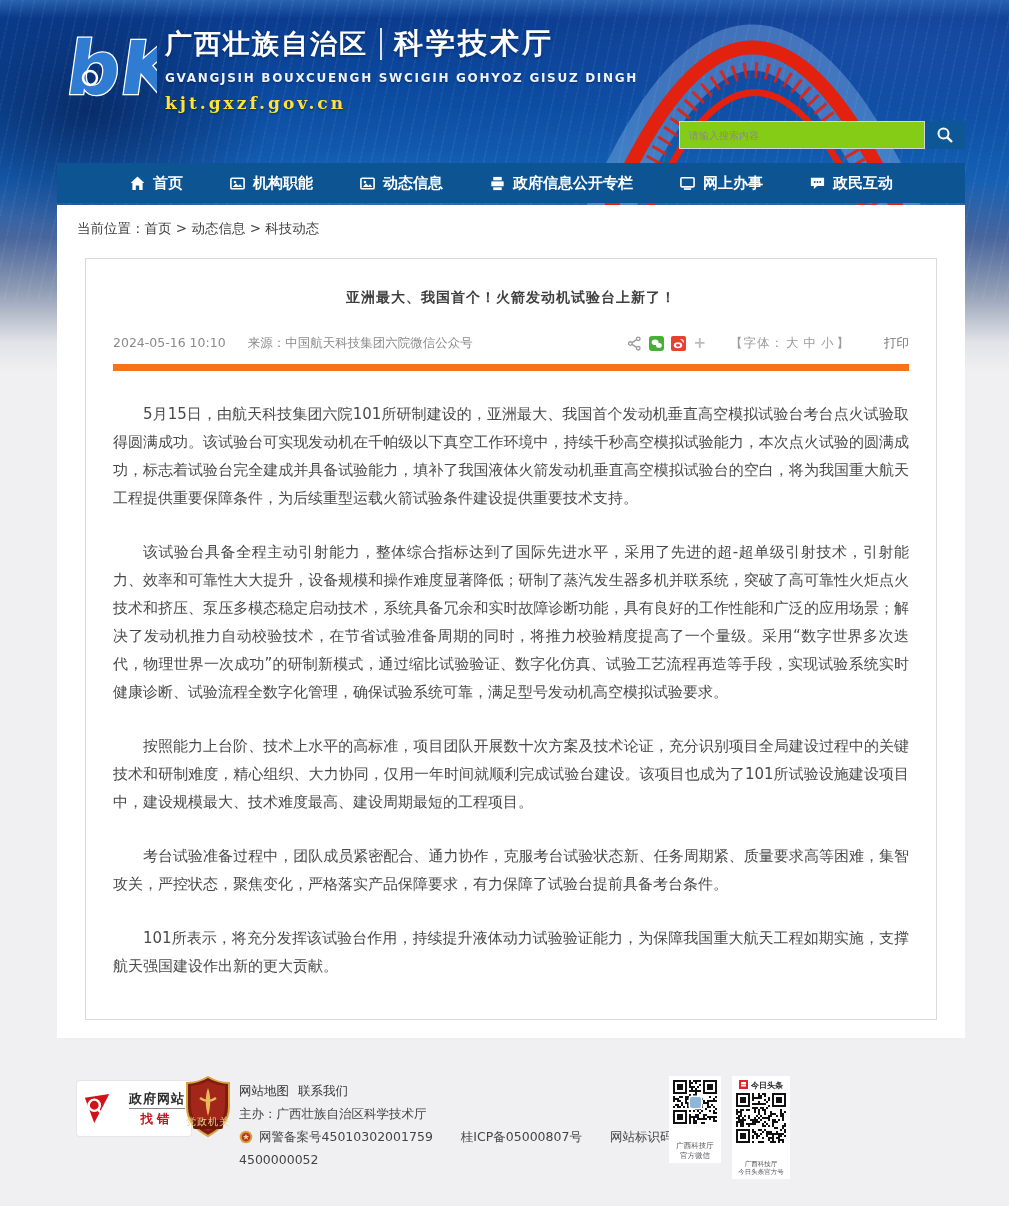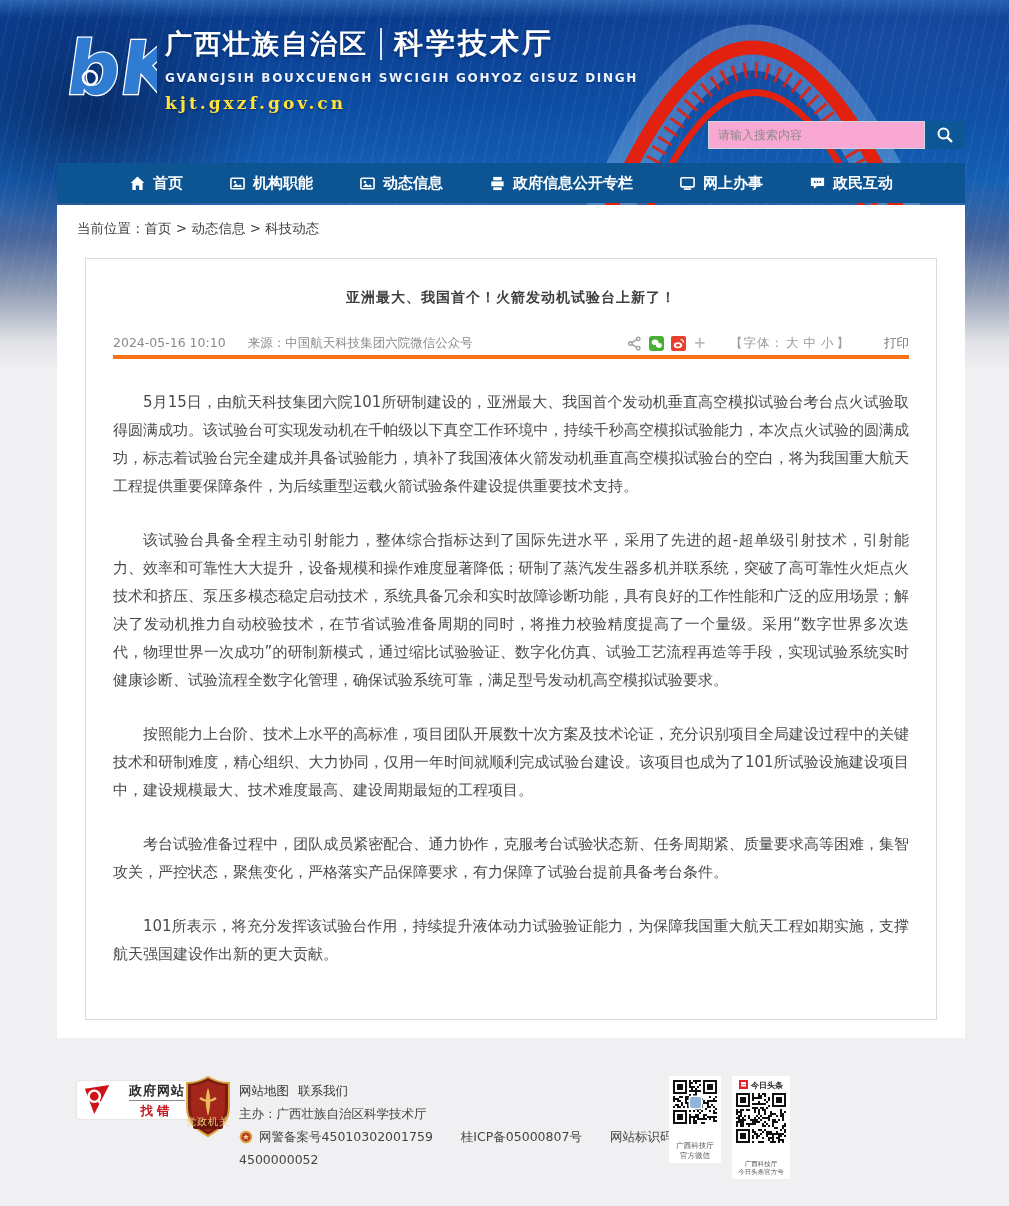--- a/index.html
+++ b/index.html
@@ -21,49 +21,49 @@
   .header{position:absolute;top:0;left:57px;width:908px;height:163px;}
   .logo{position:absolute;left:0;top:16px;width:100px;height:104px;}
   .brand{position:absolute;left:108px;top:24px;color:#fff;white-space:nowrap;}
   .brand-row{display:flex;align-items:center;text-shadow:0 1px 3px rgba(0,20,60,.55);}
   .brand-region{font-size:27px;font-weight:bold;letter-spacing:2px;}
   .brand-sep{display:inline-block;width:2px;height:32px;background:rgba(255,255,255,.85);margin:0 12px;}
   .brand-dept{font-size:29px;font-weight:bold;letter-spacing:3px;}
   .brand-sub{margin-top:7px;font-size:12px;font-weight:bold;letter-spacing:1.7px;color:#eef4ff;text-shadow:0 1px 2px rgba(0,20,60,.5);}
   .brand-url{margin-top:8px;font-family:"DejaVu Serif","Liberation Serif",serif;font-weight:bold;font-size:17px;letter-spacing:3px;color:#ffe33a;text-shadow:0 1px 2px rgba(0,20,60,.5);}
   .search{position:absolute;right:0;top:121px;display:flex;}
-  .search input{box-sizing:border-box;width:217px;height:28px;border:1px solid #cfd6de;padding:0 9px;font-size:12px;color:#555;outline:none;background:#f9a8d4;}
+  .search input{box-sizing:border-box;width:246px;height:28px;border:1px solid #cfd6de;padding:0 9px;font-size:10px;color:#555;outline:none;background:#84cc16;}
   .search input::placeholder{color:#8a8a8a;}
   .search-btn{box-sizing:border-box;width:40px;height:28px;border:none;background:#0d5796;display:flex;align-items:center;justify-content:center;cursor:pointer;padding:0;}
 
   
   .navbar{position:absolute;top:163px;left:57px;width:908px;height:40px;background:#0d5592;display:flex;align-items:center;justify-content:space-evenly;box-sizing:border-box;padding:0 26px;}
   .nav-item{display:flex;align-items:center;gap:7px;color:#fff;font-size:15px;font-weight:bold;cursor:pointer;white-space:nowrap;}
   .nav-ic{display:flex;align-items:center;}
 
   
   .panel{position:absolute;top:205px;left:57px;width:908px;height:833px;background:#fff;box-sizing:border-box;}
   .breadcrumb{padding:15px 20px 12px;font-size:13.5px;color:#3f3f3f;}
   .bc-link{cursor:pointer;}
   .article-box{margin:8px 28px 0;border:1px solid #dadada;height:762px;box-sizing:border-box;padding:0 27px;overflow:hidden;background:#fff;}
   .article-title{margin:30px 0 0;text-align:center;font-size:14px;font-weight:bold;color:#3f3f3f;letter-spacing:1px;}
-  .meta-row{margin-top:27px;display:flex;justify-content:space-between;align-items:center;font-size:12.5px;color:#8a8a8a;padding-bottom:3px;border-bottom:4px solid #f97316;}
+  .meta-row{margin-top:27px;display:flex;justify-content:space-between;align-items:center;font-size:12.5px;color:#8a8a8a;padding-bottom:12px;border-bottom:7px solid #f97316;}
   .meta-left .meta-date{margin-right:18px;}
   .meta-right{display:flex;align-items:center;}
   .share-ic{display:flex;align-items:center;margin-left:7px;cursor:pointer;}
   .share-plus{color:#bbb;font-size:15px;margin-left:7px;cursor:pointer;font-weight:bold;}
   .font-widget{color:#9a9a9a;margin-left:24px;letter-spacing:1px;white-space:nowrap;}
   .fs-opt{cursor:pointer;margin:0 2px;}
   .print{color:#777;margin-left:34px;cursor:pointer;}
   .article-body p{margin:26px 0 0;font-size:15px;line-height:28px;color:#4a4a4a;text-align:justify;text-indent:2em;}
   .article-body p:first-child{margin-top:29px;}
 
   
   .footer{position:absolute;top:1074px;left:57px;width:908px;height:110px;font-size:12.5px;color:#444;}
-  .err-badge{position:absolute;left:20px;top:7px;width:114px;height:38px;background:#fff;border-radius:3px;display:flex;align-items:center;justify-content:center;gap:16px;box-shadow:0 0 0 1px #e6e6e6;cursor:pointer;}
+  .err-badge{position:absolute;left:20px;top:7px;width:114px;height:55px;background:#fff;border-radius:3px;display:flex;align-items:center;justify-content:center;gap:16px;box-shadow:0 0 0 1px #e6e6e6;cursor:pointer;}
   .err-txt{text-align:center;line-height:15px;}
   .err-t1{font-size:13px;font-weight:bold;color:#2b2b2b;letter-spacing:1px;border-bottom:1px solid #8a8a8a;padding-bottom:2px;}
   .err-t2{font-size:12.5px;font-weight:bold;color:#c3161c;letter-spacing:4px;margin-top:2px;}
   .shield-wrap{position:absolute;left:128px;top:2px;width:46px;height:62px;cursor:pointer;}
   .shield-label{position:absolute;left:0;bottom:9px;width:46px;text-align:center;font-size:10px;color:#f0cd84;letter-spacing:1px;}
   .foot-text{position:absolute;left:182px;top:5px;line-height:23px;}
   .foot-links span{cursor:pointer;color:#333;margin-right:9px;}
   .foot-line3{display:flex;align-items:center;gap:6px;}
   .foot-line3 .gap{margin-left:22px;}
   .qr-wrap{position:absolute;left:612px;top:2px;display:flex;gap:11px;align-items:flex-start;}

